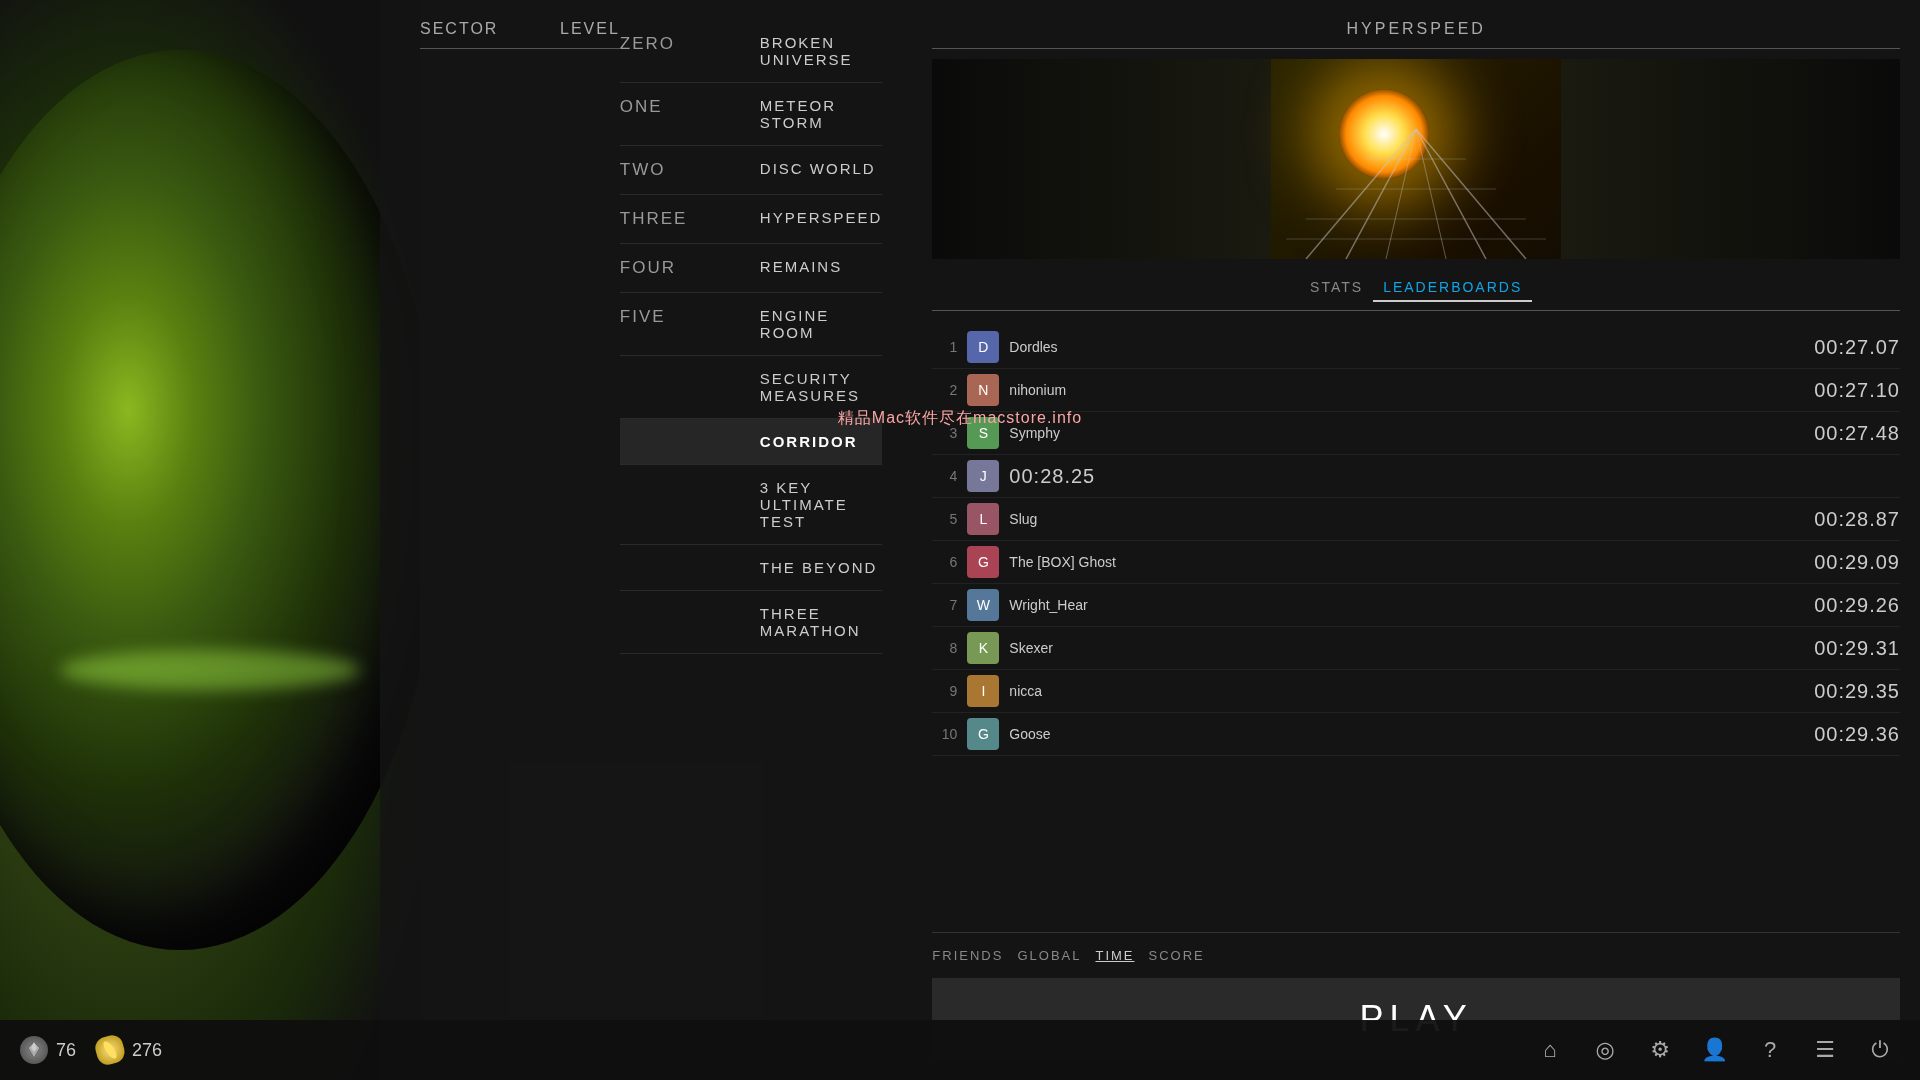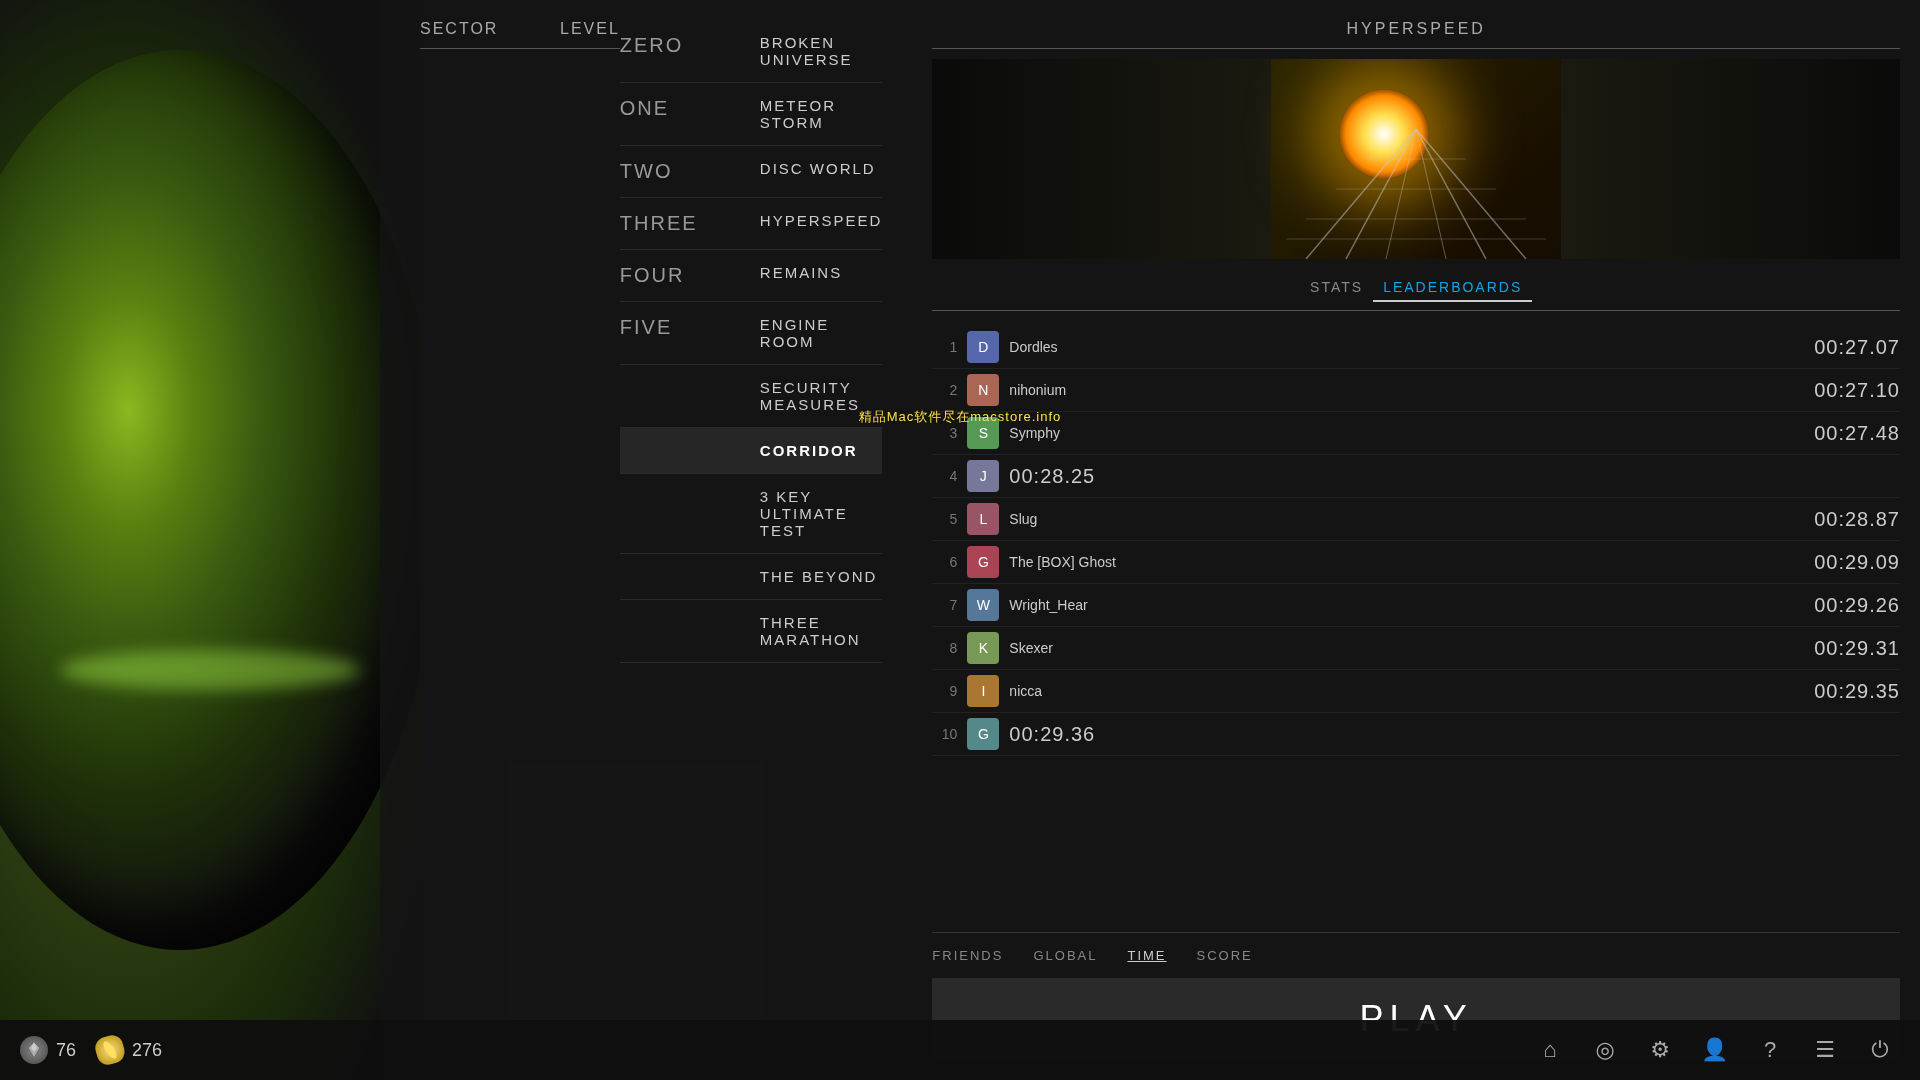--- a/index.html
+++ b/index.html
@@ -111,21 +111,21 @@
       border-bottom: 1px solid #2a2a2a;
     }
 
     .level-row.selected {
       background: rgba(255,255,255,0.08);
     }
 
     .row-sector {
       flex: 0 0 140px;
       color: #999;
-      font-size: 20px;
+      font-size: 17px;
       letter-spacing: 2px;
       text-transform: uppercase;
     }
 
     .row-level {
       flex: 1;
       color: #ccc;
       font-size: 15px;
       letter-spacing: 2px;
       text-transform: uppercase;
@@ -136,22 +136,22 @@
       color: #fff;
       font-weight: bold;
     }
 
     
     .watermark {
       position: absolute;
       left: 50%;
       transform: translateX(-50%);
       top: 408px;
-      color: #fde047;
-      font-size: 13px;
+      color: #fca5a5;
+      font-size: 16px;
       letter-spacing: 1px;
       white-space: nowrap;
     }
 
     
     .right-panel {
       flex: 1;
       padding: 20px 20px 20px 10px;
       display: flex;
       flex-direction: column;
@@ -281,21 +281,21 @@
 
     .lb-time {
       color: #ccc;
       font-size: 20px;
       letter-spacing: 1px;
     }
 
     
     .filter-row {
       display: flex;
-      gap: 30px;
+      gap: 14px;
       padding: 15px 0 10px;
       border-top: 1px solid #333;
       margin-top: 40px;
     }
 
     .filter-btn {
       color: #888;
       font-size: 13px;
       letter-spacing: 2px;
       text-transform: uppercase;
@@ -527,20 +527,21 @@
         </div>
         <div class="lb-row">
           <div class="lb-rank">9</div>
           <div class="lb-avatar" style="background: rgb(170, 119, 51); color: rgb(255, 255, 255);">I</div>
           <div class="lb-name">nicca</div>
           <div class="lb-time">00:29.35</div>
         </div>
         <div class="lb-row">
           <div class="lb-rank">10</div>
           <div class="lb-avatar" style="background: rgb(85, 136, 136); color: rgb(255, 255, 255);">G</div>
+          <div class="lb-name">Goose</div>
           <div class="lb-time">00:29.36</div>
         </div>
       </div>
 
     <div class="filter-row" id="filter-container">
     <div class="filter-btn">FRIENDS</div>
         <div class="filter-btn">GLOBAL</div>
         <div class="filter-btn active">TIME</div>
         <div class="filter-btn">SCORE</div>
       </div>

